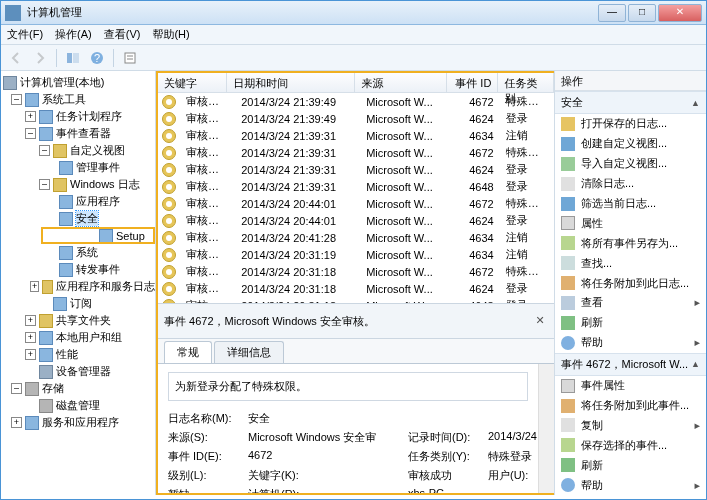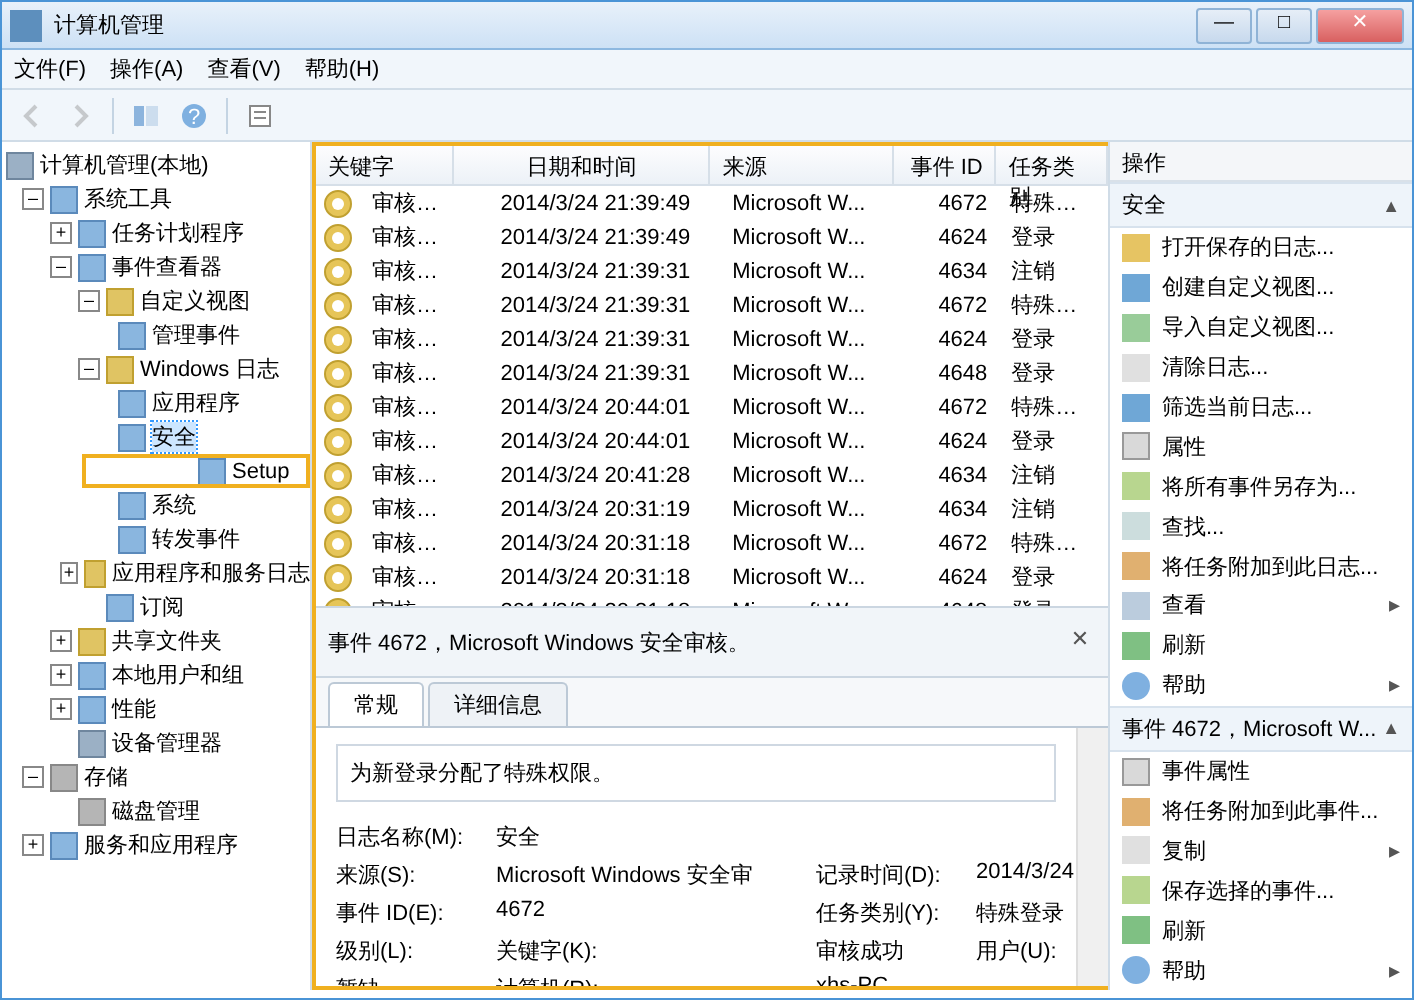--- a/index.html
+++ b/index.html
@@ -29,21 +29,21 @@
 .tnode.hl { outline: 2px solid #f0b020; outline-offset:-2px;margin-left:40px; }
 .center { flex:1; display:flex; flex-direction:column; min-width:0; border: 2px solid #f0b020; border-right: none; }
 .list { flex:1; overflow:hidden; background:#fff; }
 .lhdr { display:flex; height:20px; background:linear-gradient(#fdfdfe,#ecf1f7); border-bottom:1px solid #d6dfe8; }
 .lhdr div { padding:3px 6px; border-right:1px solid #d6dfe8; color:#000; }
 .lrows { overflow-y:auto; height: 210px; }
 .lrow { display:flex; height:17px; align-items:center; }
 .lrow div { padding:0 6px; overflow:hidden; white-space:nowrap; text-overflow:ellipsis; }
 .lrow .ric { width:14px; height:14px; background:#e6c558; border-radius:50%; border:1px solid #c0a030; margin-left:4px; margin-right:4px; flex:none; position:relative; }
 .lrow .ric::after { content:""; position:absolute; left:3px; top:3px; width:6px; height:6px; background:#fff; border-radius:50%;}
-.c1 { width:75px; } .c2 { width:140px;text-align:center; } .c3 { width:100px; } .c4 { width:55px; text-align:right; } .c5 { width:60px; }
+.c1 { width:75px; } .c2 { width:140px; } .c3 { width:100px; } .c4 { width:55px; text-align:right; } .c5 { width:60px; }
 .details { height: 190px; border-top:1px solid #cbd6e1; display:flex; flex-direction:column; }
 .dhdr { height:22px; background:#f1f5f9; display:flex; align-items:center; padding:17px 6px; justify-content:space-between; border-bottom:1px solid #cbd6e1;}
 .dhdr .x { width:16px; height:16px; text-align:center; line-height:14px; color:#555; }
 .tabs { display:flex; height:24px; align-items:flex-end; padding-left:6px; background:#f6f8fa; }
 .tab { padding:3px 12px; border:1px solid #bcc9d6; border-bottom:none; background:#fff; margin-right:2px; border-radius:3px 3px 0 0; font-size:11px;}
 .tab.inactive { background:#eef2f6; }
 .dbody { flex:1; padding:8px 10px; background:#fff; border-top:1px solid #bcc9d6; overflow:auto; position:relative;}
 .msgbox { border:1px solid #cfd8e2; padding:6px; margin-bottom:10px; width: 360px; }
 .dgrid { display:grid; grid-template-columns: 80px 160px 80px 160px; row-gap:4px; font-size:11px; }
 .dgrid div { white-space:nowrap; }

